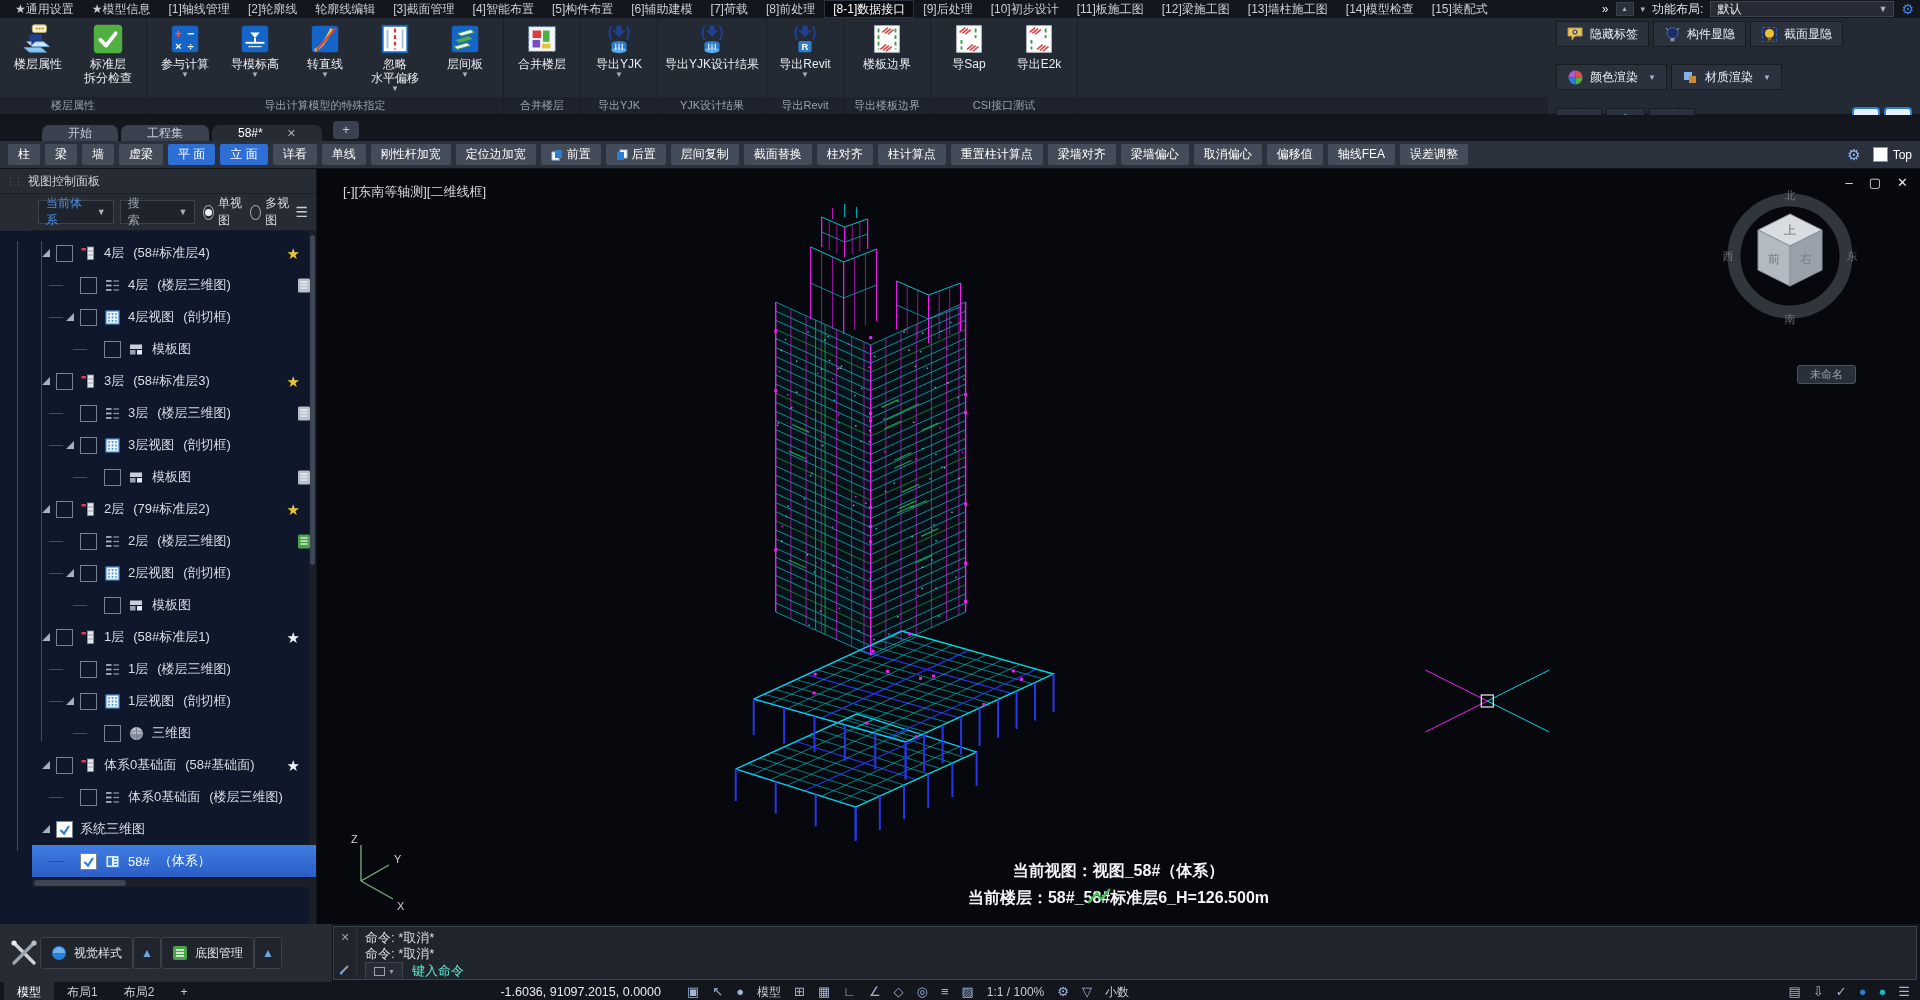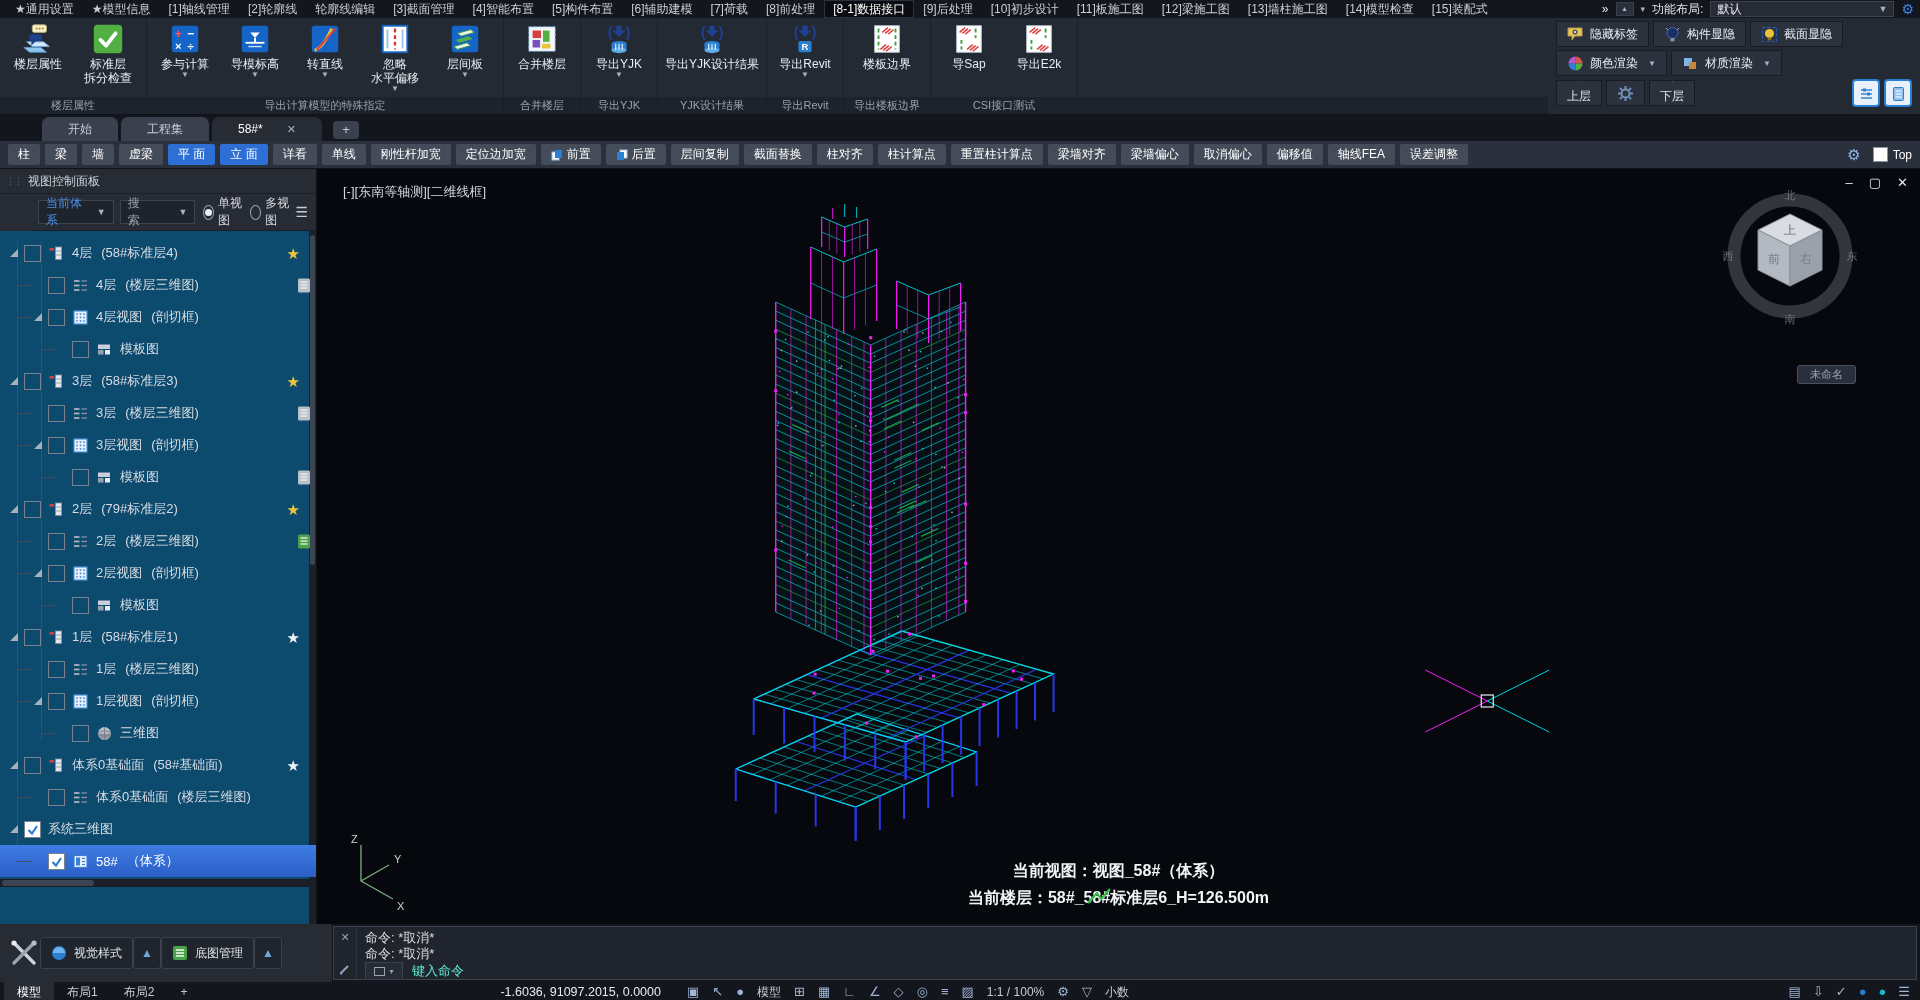--- a/index.html
+++ b/index.html
@@ -24,33 +24,33 @@
   
   .ribbon{height:96px;background:#242a34;display:flex;border-bottom:1px solid #10131a;flex:0 0 auto;}
   .ribbon-groups{display:flex;flex:1;min-width:0;}
   .rgroup{display:flex;flex-direction:column;border-right:1px solid #1a1e27;}
   .rgroup.filler{flex:1;border-right:none;}
   .rgbtns{flex:1;display:flex;align-items:flex-start;justify-content:center;padding:3px 4px 0;gap:2px;}
   .rglabel{height:17px;line-height:17px;font-size:11px;color:#99a1af;background:#1d222c;text-align:center;padding:0 10px;white-space:nowrap;}
   .rbtn{display:flex;flex-direction:column;align-items:center;min-width:62px;padding:1px 3px;color:#e9ecf1;font-size:12px;line-height:14px;text-align:center;cursor:default;}
   .rbtn svg{width:34px;height:34px;margin-bottom:1px;flex:0 0 auto;}
   .rbtn .arrow{color:#aab2bf;font-size:8px;line-height:8px;}
-  .ribbon-right{width:356px;flex:0 0 auto;display:flex;flex-direction:column;gap:3px;padding:3px 8px;background:#242a34;}
+  .ribbon-right{width:356px;flex:0 0 auto;display:flex;flex-direction:column;gap:17px;padding:3px 8px;background:#242a34;}
   .rrow{display:flex;gap:4px;align-items:center;}
   .rrbtn{height:24px;background:#2b313d;border:1px solid #171b22;display:flex;align-items:center;gap:6px;padding:0 10px;color:#e9ecf1;font-size:12px;white-space:nowrap;}
   .rrbtn.disabled{color:#e5e5e5;flex-direction:column;}
   .rrbtn .arrow{font-size:8px;color:#aab2bf;margin-left:4px;}
   .rrbtn svg{width:17px;height:17px;}
   .rr-corner{margin-left:auto;display:flex;gap:4px;}
   .rr-corner .cbtn{width:24px;height:24px;border:2px solid #2a7fd0;border-radius:4px;background:#e8f1fb;display:flex;align-items:center;justify-content:center;}
   .rr-corner svg{width:15px;height:15px;}
 
   
   .tabrow{height:26px;background:#14161d;display:flex;align-items:flex-end;padding-left:42px;gap:3px;flex:0 0 auto;}
-  .tab{height:24px;line-height:22px;padding:0 26px;background:#3a404d;color:#c6ccd6;font-size:12px;border-radius:7px 7px 0 0;display:flex;align-items:center;gap:24px;}
+  .tab{height:16px;line-height:22px;padding:0 26px;background:#3a404d;color:#c6ccd6;font-size:12px;border-radius:7px 7px 0 0;display:flex;align-items:center;gap:24px;}
   .tab.active{background:#262b34;color:#fff;}
   .tab .close{font-size:11px;color:#aab2bf;}
   .tab-add{width:26px;height:18px;background:#3a404d;border-radius:4px;margin-left:8px;margin-bottom:2px;color:#c6ccd6;text-align:center;line-height:18px;font-size:13px;}
 
   
   .toolbar2{height:27px;background:#2b313c;display:flex;align-items:center;padding:0 8px;gap:5px;border-bottom:1px solid #10131a;flex:0 0 auto;}
   .tbtn{height:21px;background:#454c59;color:#fff;font-size:12px;padding:0 10px;border-radius:2px;display:flex;align-items:center;gap:4px;white-space:nowrap;}
   .tbtn.active{background:#2e6fd6;}
   .tbtn svg{width:12px;height:12px;}
   .toolbar2 .tright{margin-left:auto;display:flex;align-items:center;gap:12px;}
@@ -66,21 +66,21 @@
   .panel-controls{height:36px;display:flex;align-items:center;gap:6px;padding:0 8px;border-bottom:1px solid #1a1e27;margin-left:30px;}
   .combo{height:22px;background:#1e232c;border:1px solid #3c434f;display:flex;align-items:center;justify-content:space-between;padding:0 7px;font-size:12px;}
   .combo .caret{font-size:9px;color:#aab2bf;margin-left:6px;}
   .combo.sys{color:#4b8fe8;width:84px;}
   .combo.search{color:#9aa2af;width:84px;gap:28px;}
   .radio-group{display:flex;align-items:center;gap:4px;color:#d6dae2;font-size:12px;margin-left:2px;}
   .radio{width:13px;height:13px;border-radius:50%;border:1px solid #9aa2af;display:flex;align-items:center;justify-content:center;}
   .radio .dot{width:7px;height:7px;border-radius:50%;background:#e8f0fa;}
   .burger{margin-left:auto;color:#c6ccd6;font-size:14px;}
 
-  .tree{flex:1;position:relative;background:#0c4a6e;overflow:hidden;padding-top:6px;}
+  .tree{flex:1;position:relative;background:#0f172a;overflow:hidden;padding-top:6px;padding-left:32px;}
   .guide{position:absolute;width:1px;background:#454c58;}
   .trow{height:32px;display:flex;align-items:center;position:relative;font-size:13px;color:#d9dde4;white-space:nowrap;}
   .trow.selected{background:linear-gradient(#3f7de2,#2a5ec6);color:#fff;}
   .exp{width:0;height:0;border-left:8px solid transparent;border-bottom:8px solid #a8b0bc;margin-right:6px;flex:0 0 auto;}
   .expslot{width:14px;flex:0 0 auto;}
   .cb{width:15px;height:15px;border:1px solid #7a828e;margin-right:7px;flex:0 0 auto;display:flex;align-items:center;justify-content:center;background:transparent;}
   .cb.checked{background:#fff;}
   .cb svg{width:13px;height:13px;}
   .ticon{width:17px;height:17px;margin-right:7px;flex:0 0 auto;}
   .tsub{margin-left:9px;}

